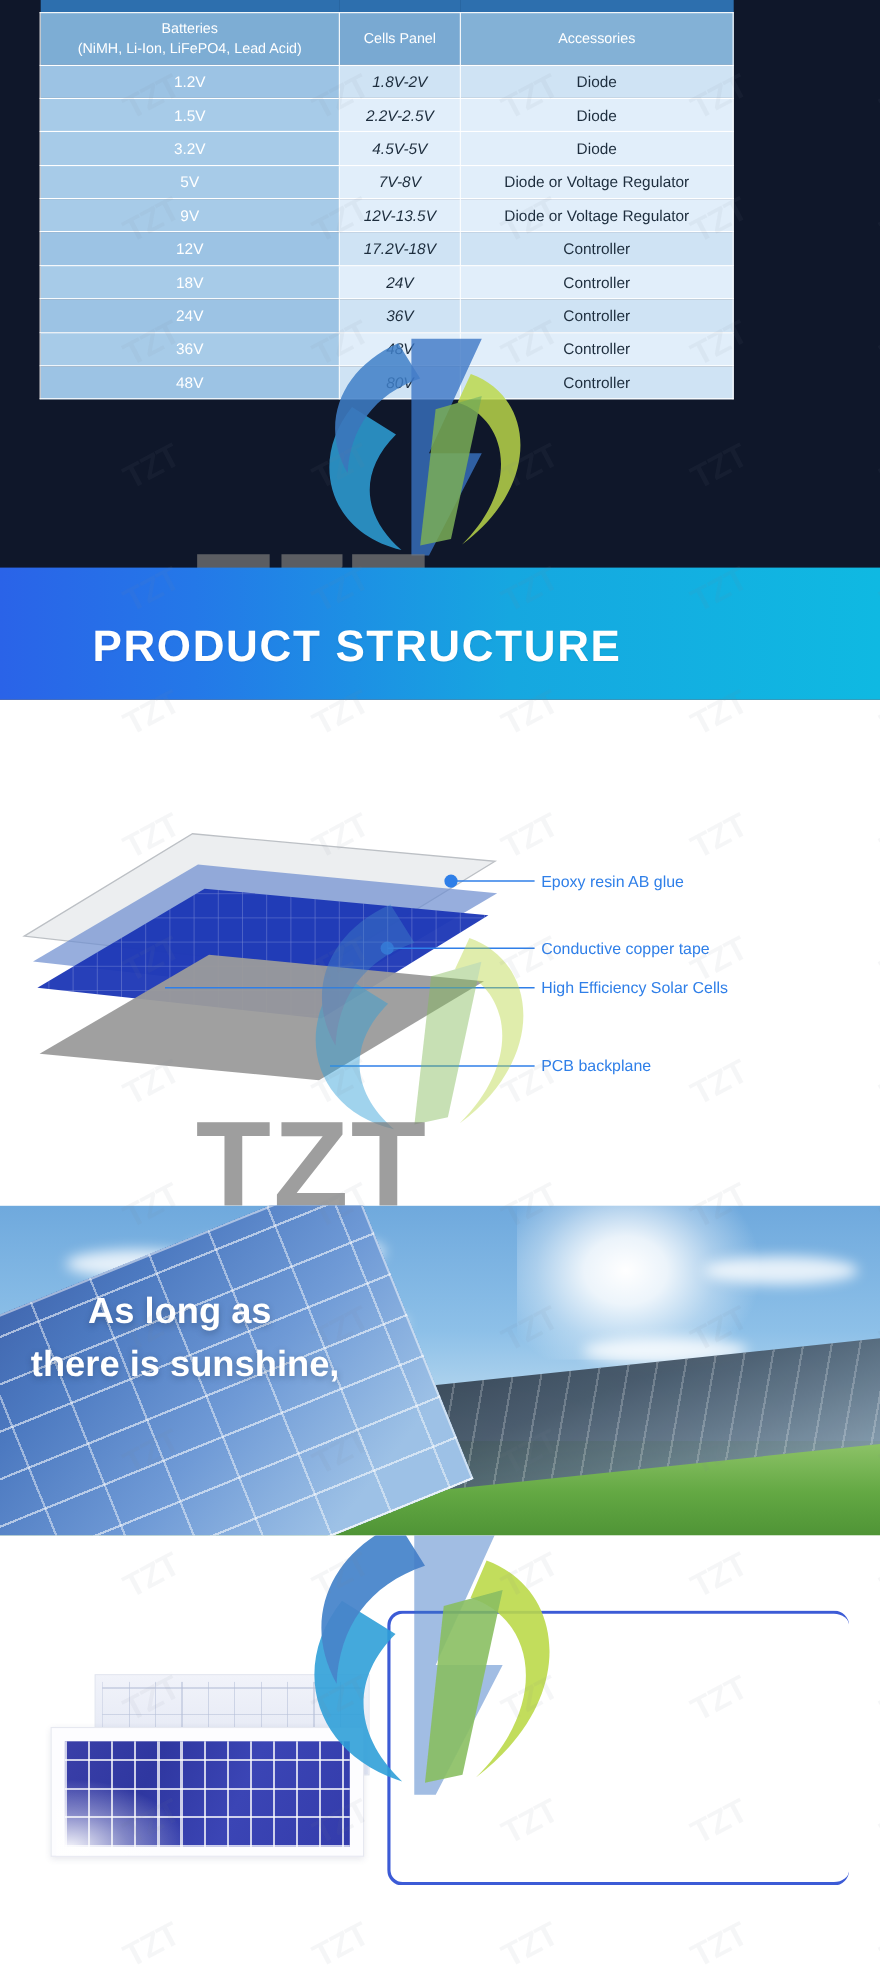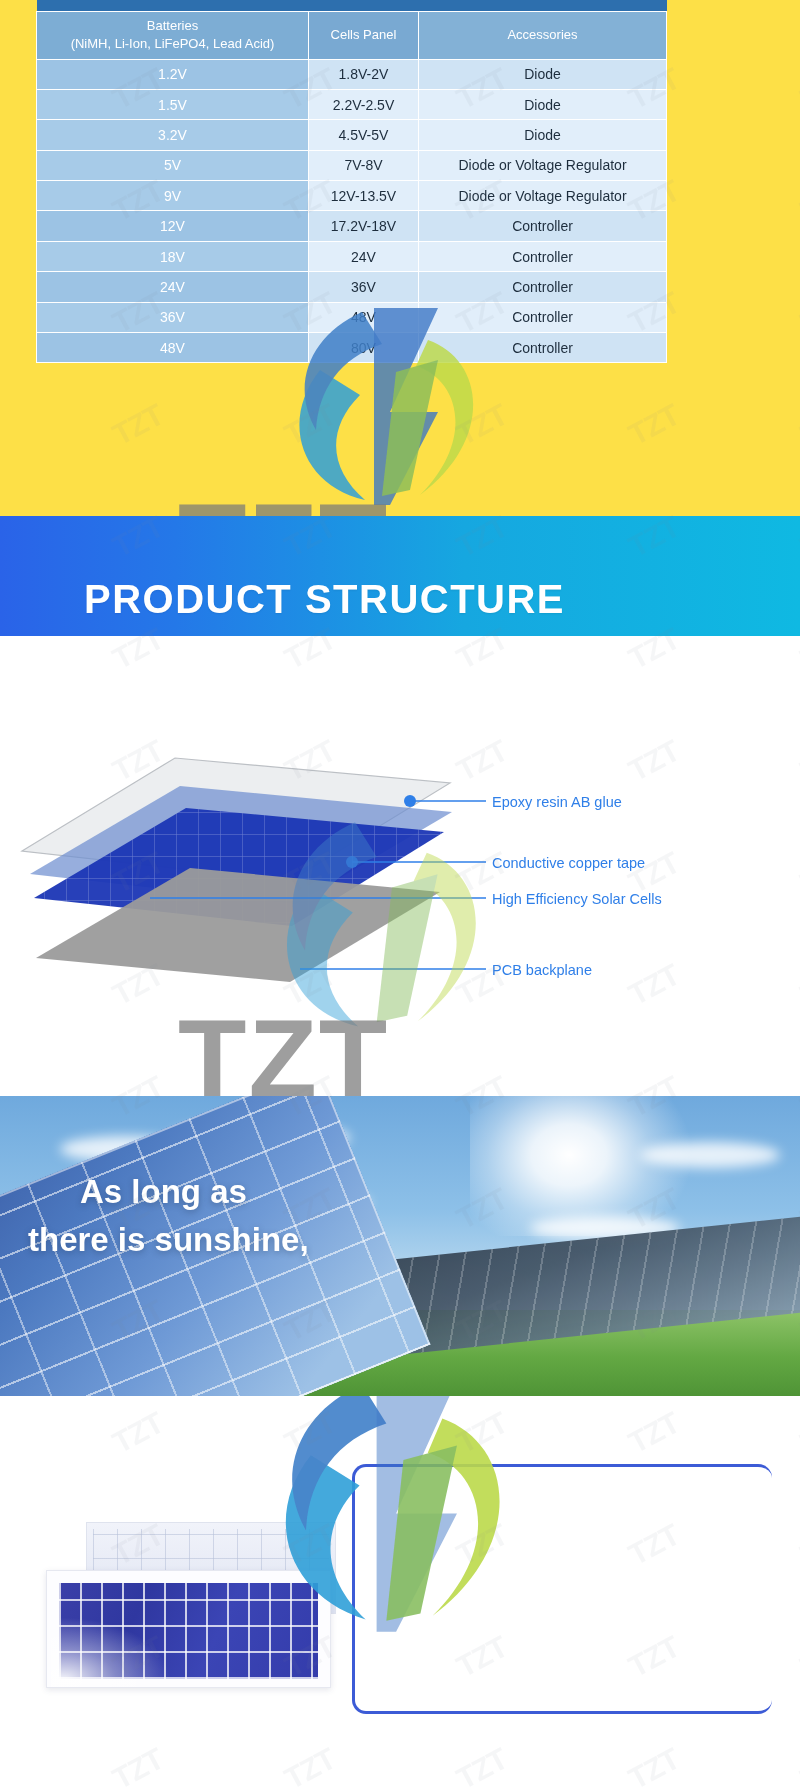--- a/index.html
+++ b/index.html
@@ -19,21 +19,21 @@
   .wm{
     position:absolute;
     font:700 30px "Liberation Sans", sans-serif;
     color:rgba(120,130,150,.13);
     transform:rotate(-28deg);
     letter-spacing:-1px;
     white-space:nowrap;
   }
 
   
-  .sec-table{ position:absolute; left:0; top:0; width:800px; height:668px; background:#fde047; z-index:10;}
+  .sec-table{ position:absolute; left:0; top:0; width:800px; height:668px; background:#0f172a; z-index:10;}
   .tbl{
     position:absolute; left:36px; top:0px; width:630px;
     border-collapse:collapse;
     table-layout:fixed;
   }
   .tbl td, .tbl th{
     border:1px solid #ffffff;
     text-align:center;
     font-size:13.5px;
     color:#222;
@@ -51,21 +51,21 @@
     border-color:#ffffff;
   }
   .tbl thead tr.hdr td.c2{ background:#79a9d2;}
   .tbl thead tr.hdr td.c3{ background:#83b1d6;}
   .c1{ width:272px; }
   .c2{ width:110px; }
   .c3{ width:248px; }
 
   .tbl tbody td.c1{ background:#9cc3e4; color:#ffffff; font-size:14px;}
   .tbl tbody tr.alt td.c1{ background:#a7cbe8;}
-  .tbl tbody td.c2{ background:#cfe3f4; color:#1d2d3d; font-size:14px;}
+  .tbl tbody td.c2{ background:#cfe3f4; color:#1d2d3d; font-size:14px;font-style:italic;}
   .tbl tbody tr.alt td.c2{ background:#e1eefa;}
   .tbl tbody td.c3{ background:#cfe3f4; color:#1d2d3d; font-size:14px;}
   .tbl tbody tr.alt td.c3{ background:#e1eefa;}
   .tzt-big{
     position:absolute; z-index:21; pointer-events:none;
     font:700 112px "Liberation Sans", sans-serif;
     color:rgba(120,120,120,.72);
     letter-spacing:2px;
   }
 
@@ -74,21 +74,20 @@
     position:absolute; left:0; top:516px; width:800px; height:120px;
     background:linear-gradient(90deg,#2a63e8 0%,#2478e8 22%,#16a7e0 58%,#0fb9e2 100%);
     z-index:30;
     overflow:hidden;
   }
   .banner-title{
     position:absolute; left:84px; top:50px;
     font:700 40px "Liberation Sans", sans-serif;
     color:#ffffff; letter-spacing:1.5px;
     text-shadow:0 1px 2px rgba(0,0,0,.08);
-    margin-top:11px;
   }
 
   
   .sec-struct{ position:absolute; left:0; top:636px; width:800px; height:460px; background:#fff; z-index:10; overflow:hidden;}
   .pursuit{
     position:absolute; left:0; top:28px; width:700px; text-align:center;
     font:400 19px "Liberation Sans", sans-serif; color:#3a3a3a;
   }
   .svg-struct{ position:absolute; left:0; top:0; width:800px; height:460px; }
   .lbl{

